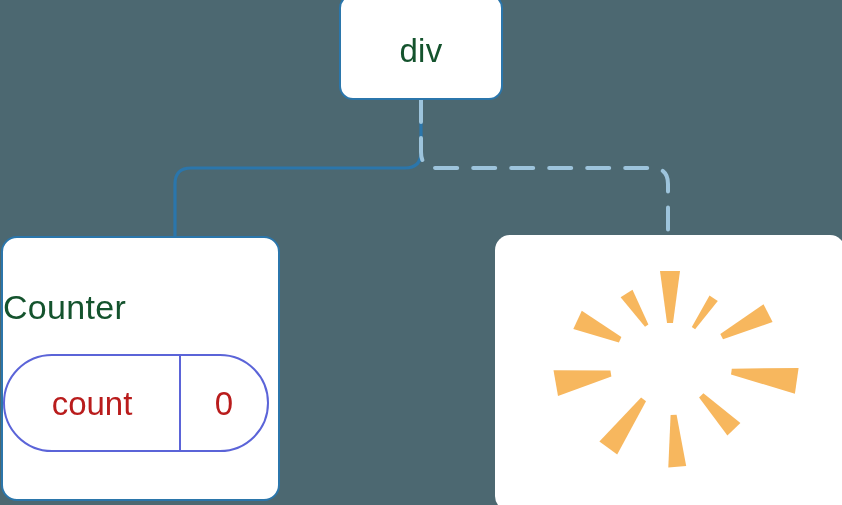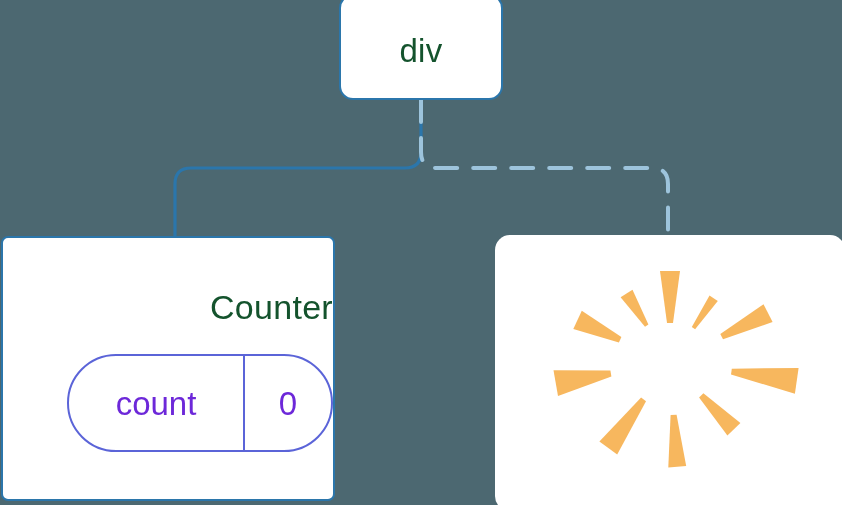--- a/index.html
+++ b/index.html
@@ -47,26 +47,26 @@
   .node-title {
     color: #14532d;
     font-size: 33px;
     line-height: 1;
     letter-spacing: 0.3px;
     white-space: nowrap;
   }
   #node-counter {
     left: 1px;
     top: 236px;
-    width: 334px;
+    width: 279px;
     height: 265px;
-    border-radius: 7px;
+    border-radius: 16px;
     display: flex;
     flex-direction: column;
-    align-items: flex-end;
+    align-items: flex-start;
   }
   #node-counter .node-title {
     margin-top: 52px;
     font-size: 34px;
   }
   .state-pill {
     position: relative;
     margin-top: 30px;
     width: 266px;
     height: 98px;
@@ -74,21 +74,21 @@
     border-radius: 49px;
     box-sizing: border-box;
     display: flex;
     align-items: stretch;
   }
   .state-pill .pill-key,
   .state-pill .pill-value {
     display: flex;
     align-items: center;
     justify-content: center;
-    color: #6d28d9;
+    color: #b91c1c;
     font-size: 33px;
     line-height: 1;
     white-space: nowrap;
   }
   .state-pill .pill-key {
     flex: 0 0 174px;
     border-right: 2px solid #5b64d8;
   }
   .state-pill .pill-value {
     flex: 1 1 auto;

